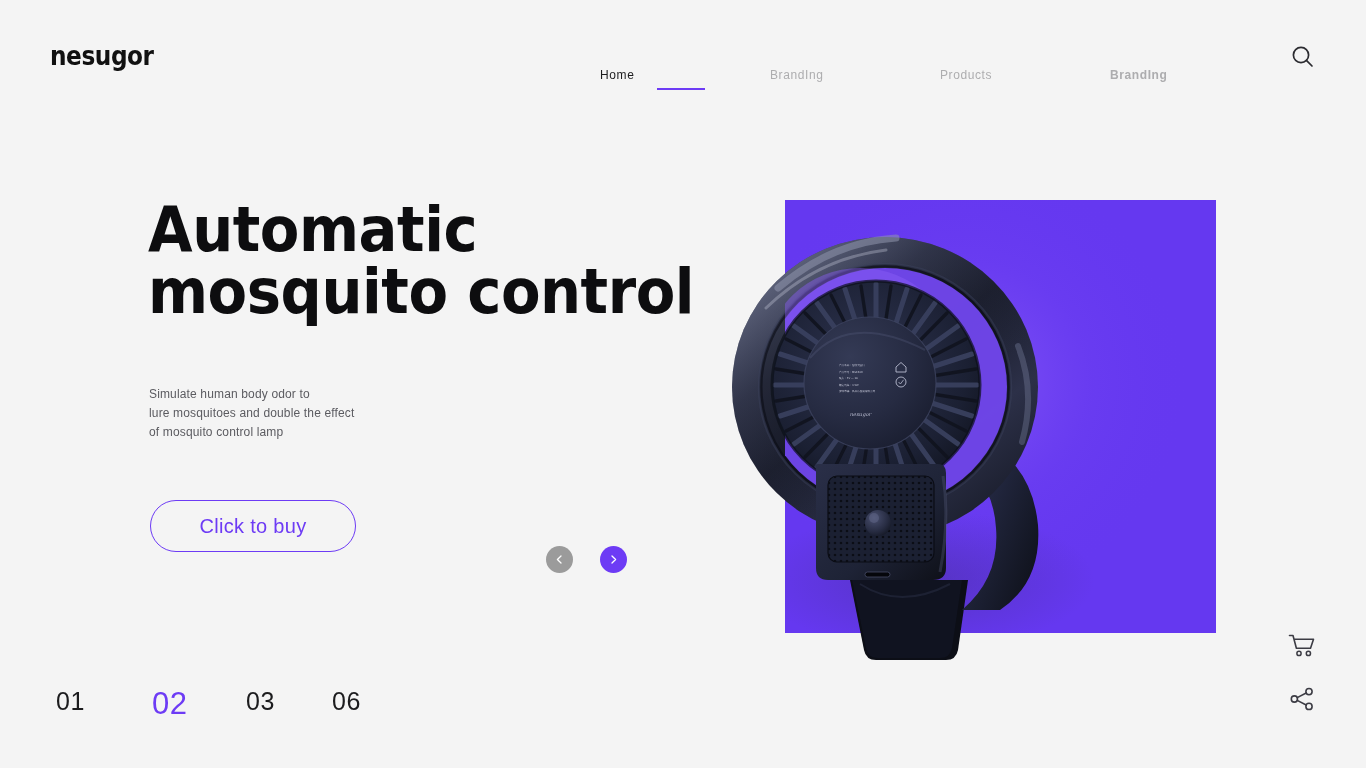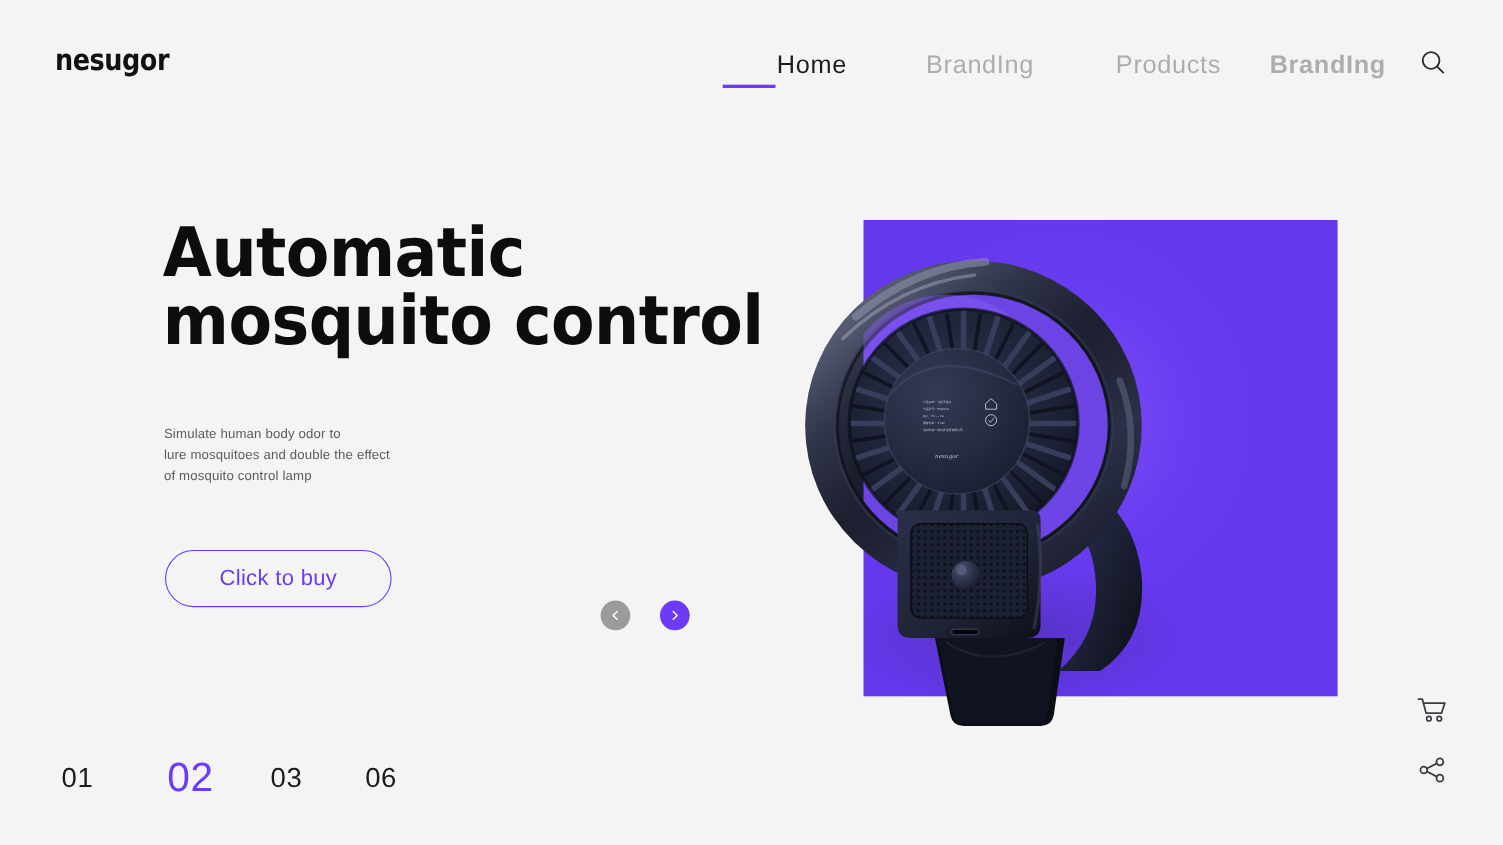--- a/index.html
+++ b/index.html
@@ -39,27 +39,28 @@
   }
   .nav {
     position: absolute;
     left: 600px;
     top: 44px;
     width: 660px;
     display: flex;
     align-items: flex-start;
   }
   .nav-item {
-    font-size: 23px;
+    font-size: 12px;
     color: #adadaf;
     letter-spacing: 0.6px;
     position: relative;
     line-height: 1.25;
-    text-align: right;
+    text-align: left;
     font-weight: 400;
+    margin-top: 24px;
   }
   .nav-item.n0 { width: 170px; }
   .nav-item.n1 { width: 170px; }
   .nav-item.n2 { width: 170px; }
   .nav-item.n3 { width: 150px; font-weight: bold; }
   .nav-item.active {
     color: #1c1c1e;
   }
   .nav-underline {
     position: absolute;
@@ -155,21 +156,21 @@
     font-size: 25px;
     color: #1c1c1e;
     cursor: pointer;
     letter-spacing: 0.5px;
   }
   .page-num.p0 { width: 96px; }
   .page-num.p1 { width: 94px; }
   .page-num.p2 { width: 86px; }
   .page-num.active {
     color: #6d3bf5;
-    font-size: 37px;
+    font-size: 31px;
     position: relative;
     top: 4px;
   }
 
   
   .rail {
     position: absolute;
     right: 50px;
     top: 633px;
     display: flex;

